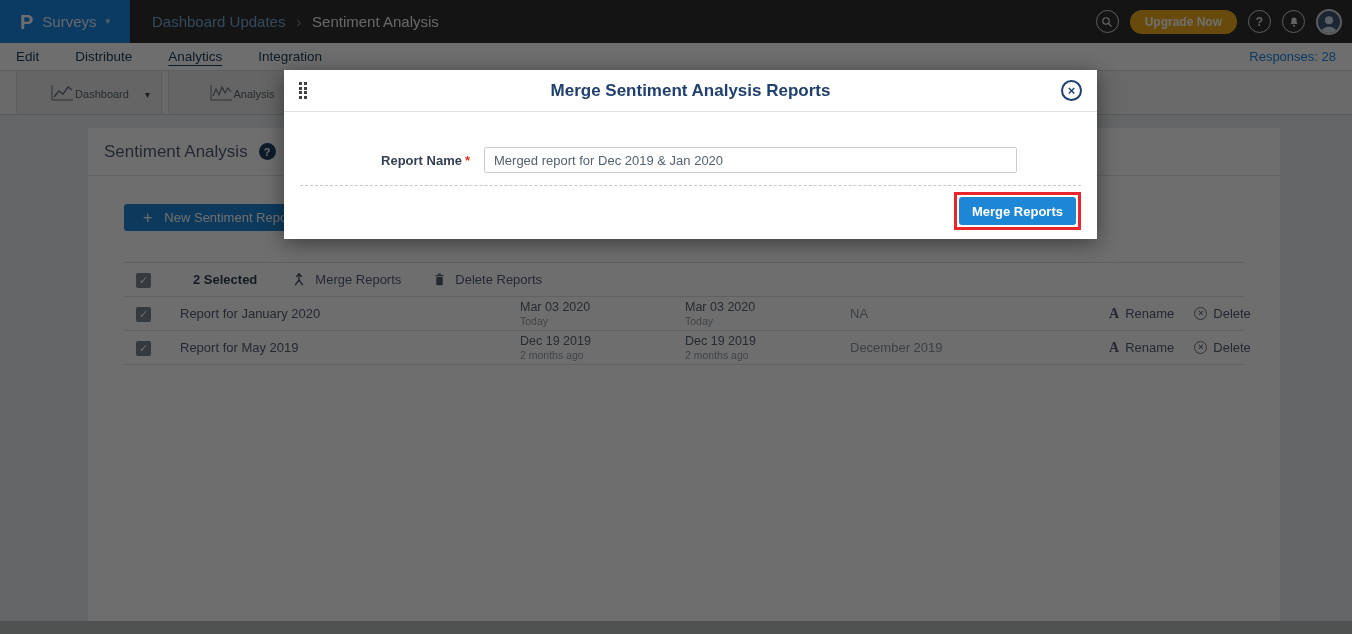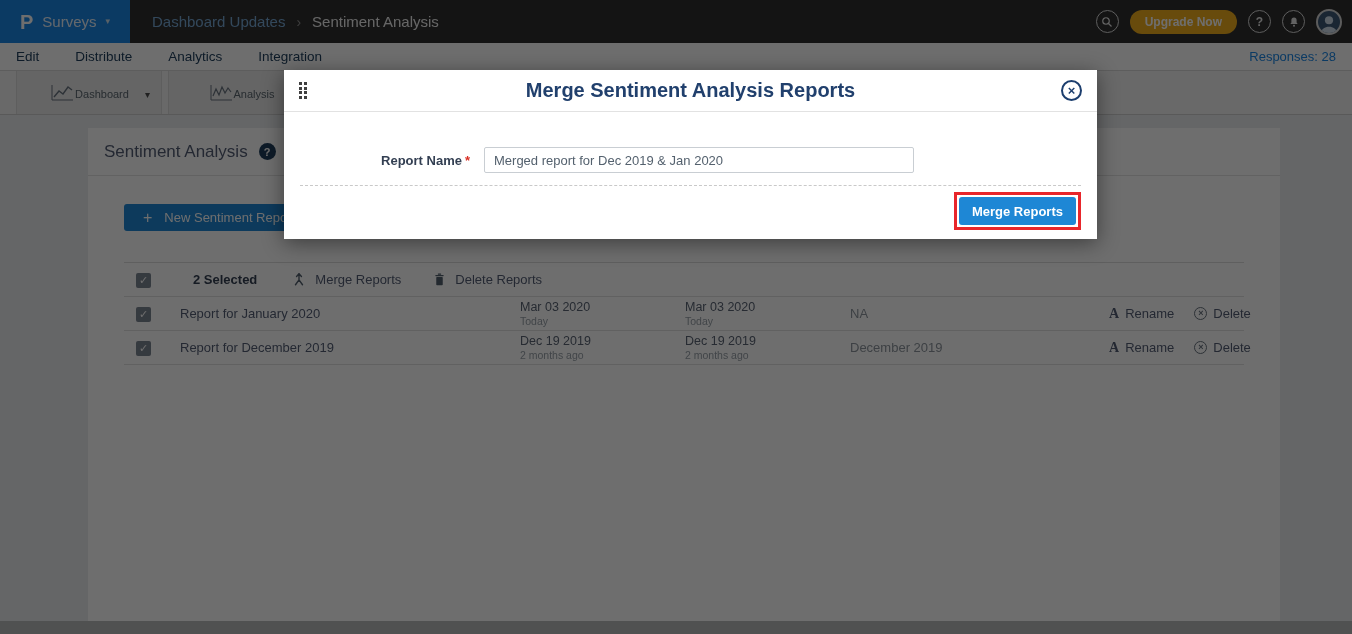--- a/index.html
+++ b/index.html
@@ -23,21 +23,21 @@
   .circle-btn { width:23px; height:23px; border:1.5px solid #d9d9d9; border-radius:50%; color:#e3e3e3;
     display:flex; align-items:center; justify-content:center; font-size:12px; font-weight:bold; cursor:pointer; flex:0 0 auto; }
   .upgrade-btn { height:24px; padding:0 15px; border-radius:12px; background:#f2ae1c; color:#fff;
     font-weight:bold; font-size:12px; border:none; cursor:pointer; font-family:inherit; }
   .avatar { width:26px; height:26px; border-radius:50%; border:2px solid #d6d6d6; background:#3c5876; overflow:hidden; cursor:pointer;
     display:flex; align-items:flex-end; justify-content:center; }
   
   .subnav { position:absolute; top:43px; left:0; right:0; height:28px; background:#ffffff; border-bottom:1px solid #d8d8d8;
     display:flex; align-items:center; padding:6px 16px; gap:36px; font-size:13.5px; color:#21405e; z-index:1; }
   .subnav-tab { cursor:pointer; }
-  .subnav-tab.active { text-underline-offset:4px; }
+  .subnav-tab.active { text-decoration:underline; text-underline-offset:4px; }
   .responses { margin-left:auto; color:#1b87e6; font-size:13px; }
   
   .toolbar { position:absolute; top:71px; left:0; right:0; height:44px; background:#f3f4f4; border-bottom:1px solid #cfcfcf;
     display:flex; padding-left:16px; gap:6px; z-index:1; }
   .tool-tab { width:146px; height:100%; background:#e9eaea; border:1px solid #dadada; border-top:none; border-bottom:none;
     display:flex; flex-direction:row; align-items:center; justify-content:center; position:relative; cursor:pointer; }
   .tool-label { font-size:11px; color:#5c6770; margin-top:2px; }
   .tool-caret { position:absolute; right:11px; top:18px; color:#4d4d4d; font-size:10px; }
   
   .content { position:absolute; top:116px; bottom:0; left:0; right:0; background:#ebedee; }
@@ -71,28 +71,28 @@
   .sel-delete { margin-left:32px; }
   
   .footer-strip { position:absolute; left:0; right:0; bottom:0; height:13px; background:#b9bcbd; z-index:1; }
   
   .overlay { position:absolute; inset:0; background:rgba(0,0,0,0.57); z-index:5; }
   .modal { position:absolute; left:284px; top:70px; width:813px; background:#ffffff; z-index:6;
     box-shadow:0 4px 20px rgba(0,0,0,0.45); }
   .modal-header { height:42px; border-bottom:1px solid #e2e2e2; display:flex; align-items:center; padding:0 15px; position:relative; }
   .drag-handle { display:grid; grid-template-columns:repeat(2, 3px); grid-auto-rows:3px; gap:1.5px; cursor:grab; }
   .drag-handle i { background:#3f3f3f; display:block; }
-  .modal-title { position:absolute; left:0; right:0; text-align:center; font-size:20px; font-weight:bold; color:#21406d; pointer-events:none; }
+  .modal-title { position:absolute; left:0; right:0; text-align:center; font-size:17px; font-weight:bold; color:#21406d; pointer-events:none; }
   .modal-close { margin-left:auto; width:21px; height:21px; border-radius:50%; border:2px solid #1c3e6e; color:#1c3e6e;
     font-weight:bold; font-size:13px; line-height:17px; text-align:center; cursor:pointer; z-index:1; background:#fff; }
   .modal-body { padding-top:35px; }
   .form-row { display:flex; align-items:center; }
   .form-label { width:186px; text-align:right; font-size:13px; font-weight:bold; color:#333f52; flex:0 0 auto; }
   .required { color:#d93025; margin-left:3px; }
-  .form-input { margin-left:14px; width:430px; height:26px; border:1px solid #c9ced3; padding:0 9px; font-size:13px; color:#54616e;
+  .form-input { margin-left:14px; width:533px; height:26px; border:1px solid #c9ced3; padding:0 9px; font-size:13px; color:#54616e;
     font-family:inherit; border-radius:2px; }
   .modal-divider { margin:12px 16px 0; border-top:1px dashed #c9c9c9; }
   .modal-footer { display:flex; justify-content:flex-end; padding:6px 16px 9px; }
   .annotation-box { border:3px solid #e8262b; padding:2px; }
   .merge-btn { height:28px; padding:0 13px; background:#1e87d5; color:#fff; border:none; border-radius:3px;
     font-size:13px; font-weight:bold; cursor:pointer; font-family:inherit; }
   svg { display:block; }
 </style>
 </head>
 <body>
@@ -220,21 +220,21 @@
             <span class="circle-x">×</span>
             <span>Delete</span>
           </span>
         </span>
       </div>
 
       <div class="trow">
         <span class="col-check">
           <span class="checkbox">✓</span>
         </span>
-        <span class="col-name">Report for December 2019</span>
+        <span class="col-name">Report for May 2019</span>
         <span class="col-date">
           <div class="d-main">Dec 19 2019</div>
           <div class="d-sub">2 months ago</div>
         </span>
         <span class="col-date">
           <div class="d-main">Dec 19 2019</div>
           <div class="d-sub">2 months ago</div>
         </span>
         <span class="col-range">December 2019</span>
         <span class="col-actions">

